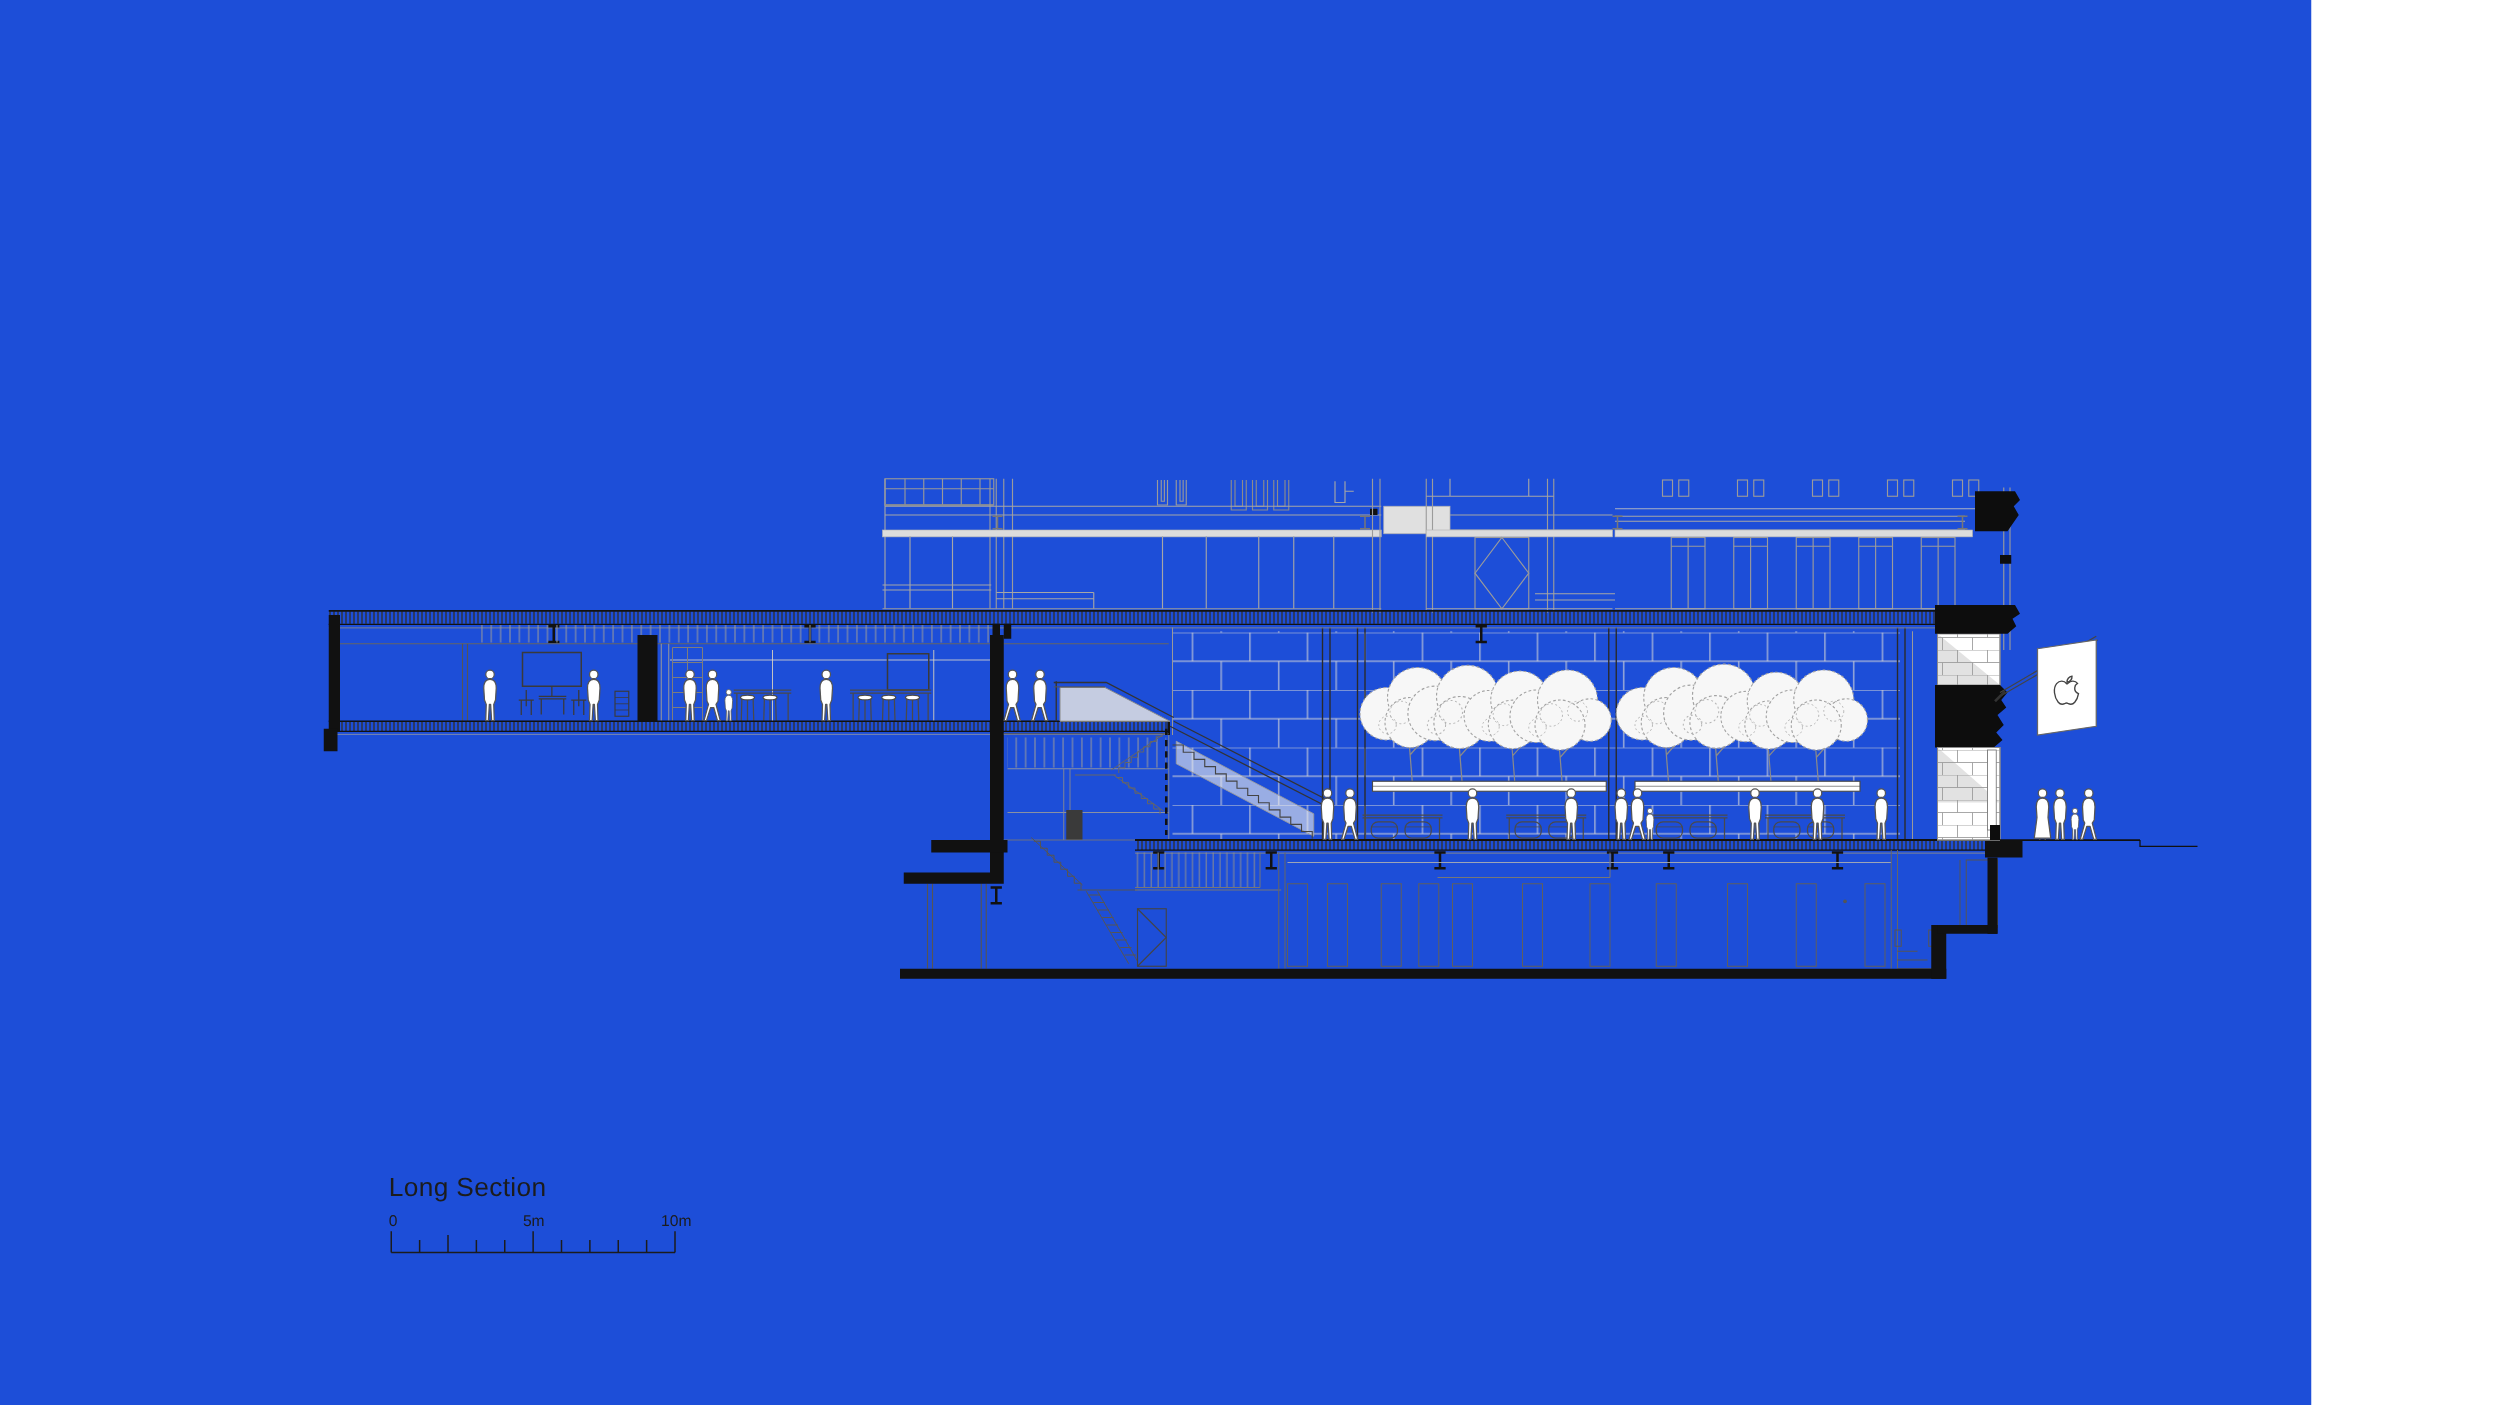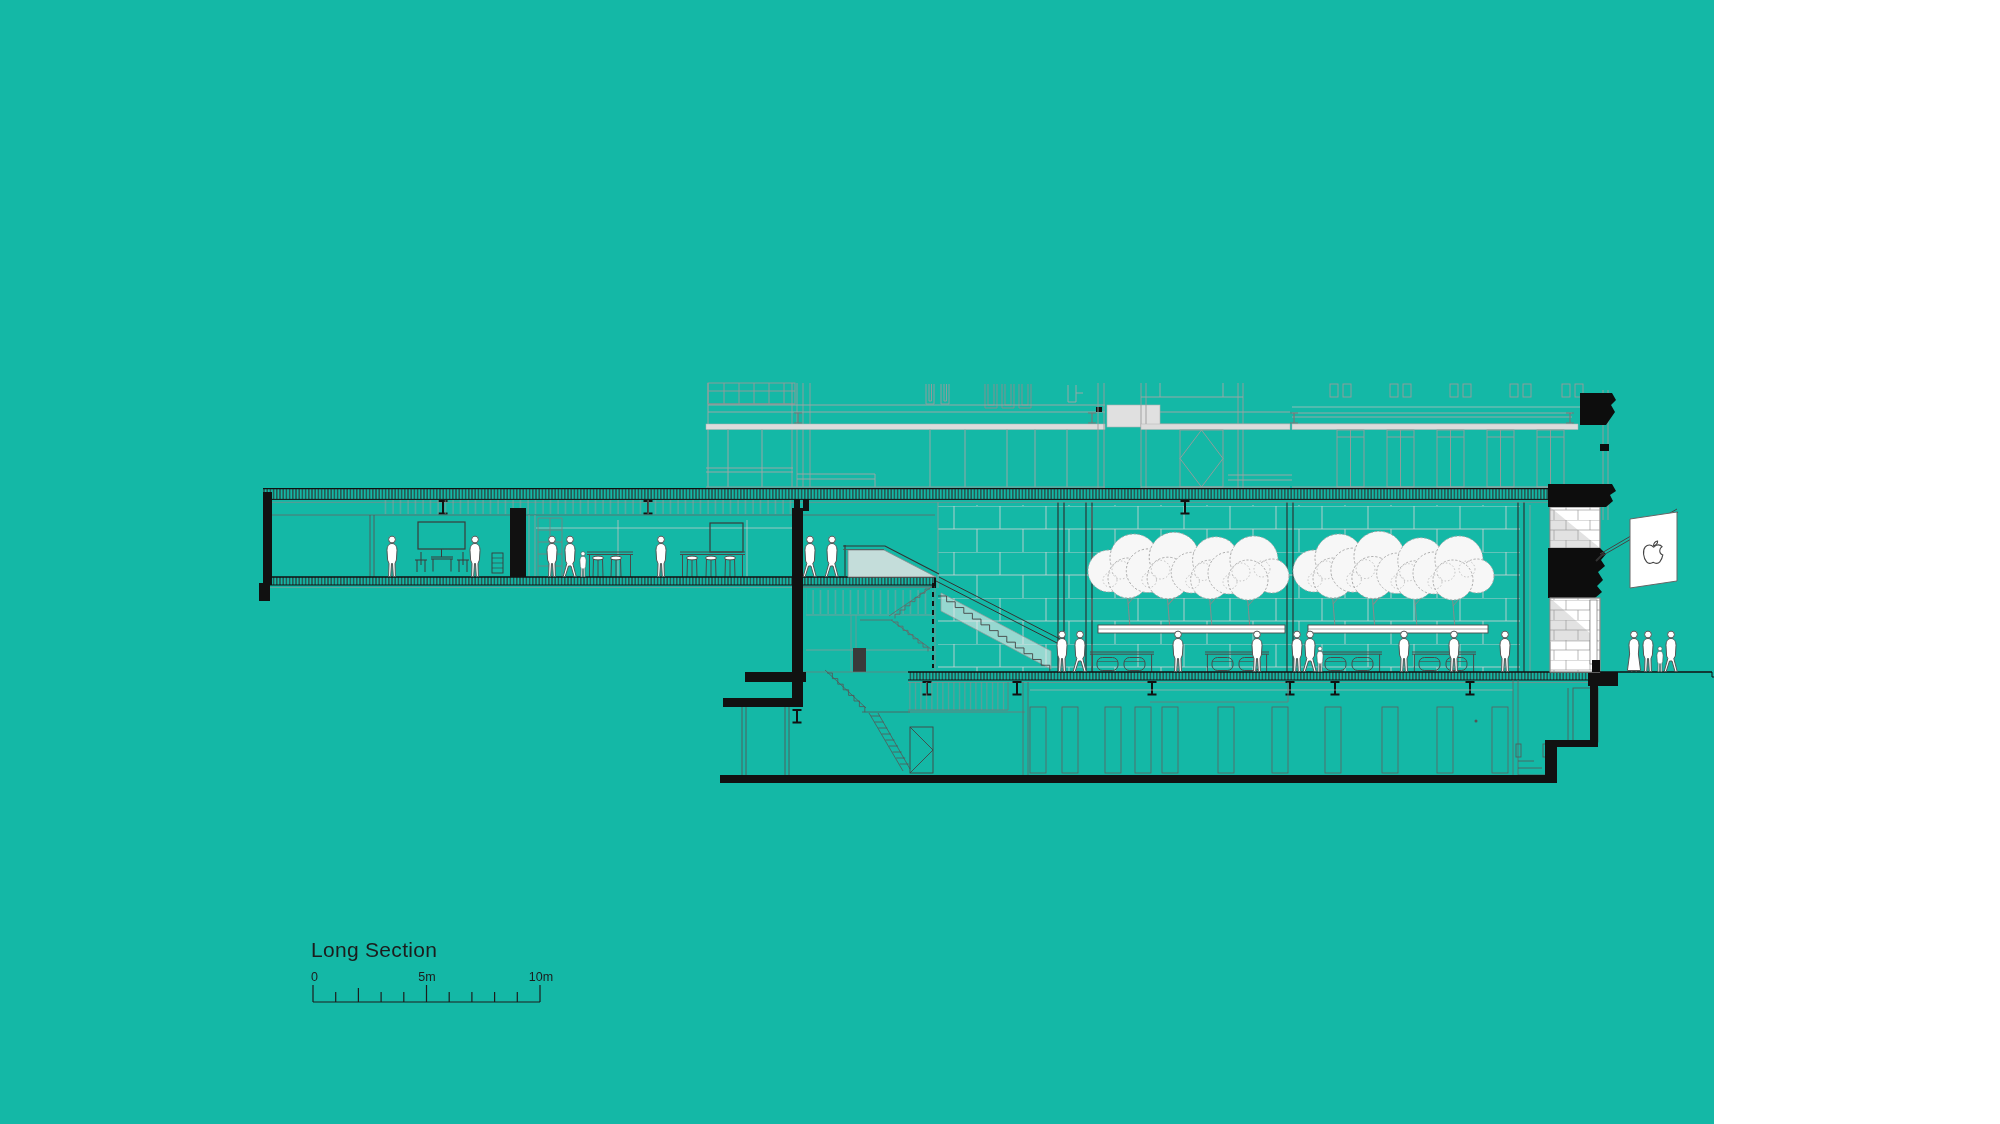--- a/index.html
+++ b/index.html
@@ -1,16 +1,16 @@
 <!DOCTYPE html>
 <html><head>
 <meta charset="utf-8">
 <style>
   html,body{margin:0;padding:0;background:#ffffff;}
-  #sheet{position:relative;width:1714px;height:1124px;background:#14b8a6;overflow:hidden;}
+  #sheet{position:relative;width:1849px;height:1124px;background:#1d4ed8;overflow:hidden;}
   svg{position:absolute;left:0;top:0;}
   text{font-family:"Liberation Sans","DejaVu Sans",sans-serif;fill:#1c1c1c;}
   .title-text{font-size:21px;letter-spacing:.3px;}
   .scale-num{font-size:12.5px;}
 </style>
 </head>
 <body>
 
 <div id="sheet">
 <svg width="2000" height="1124" viewBox="0 0 2000 1124">

